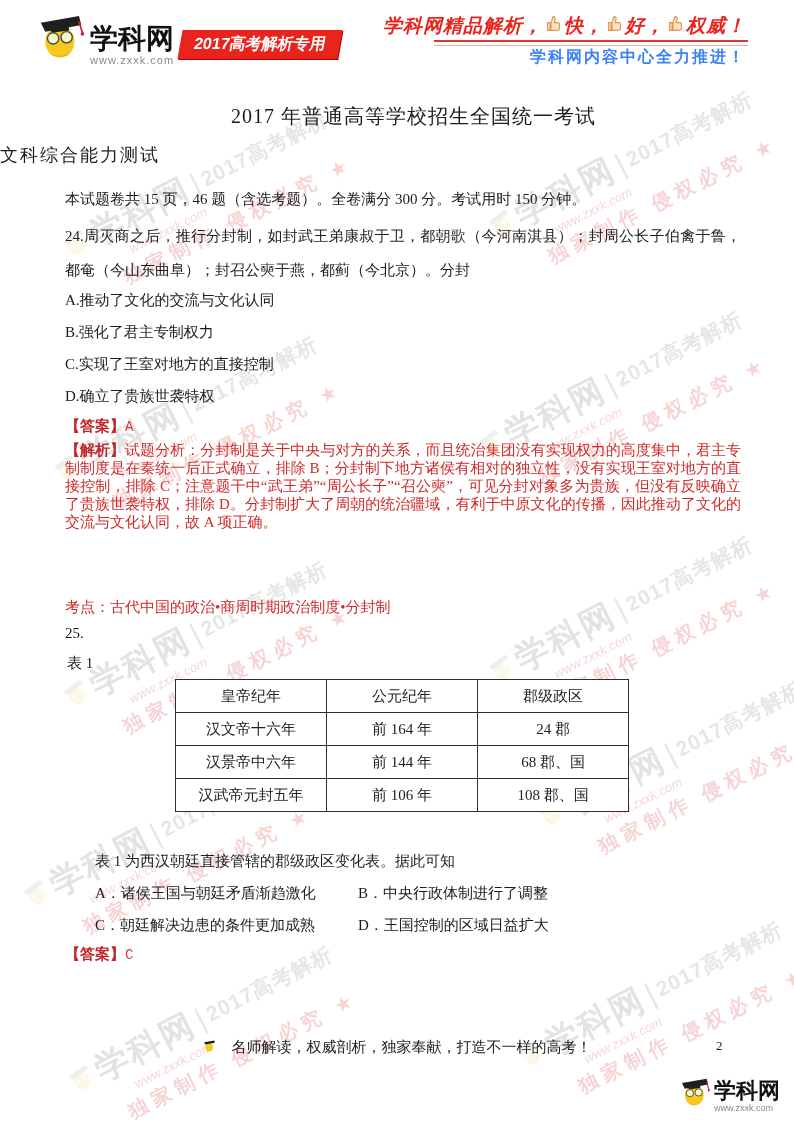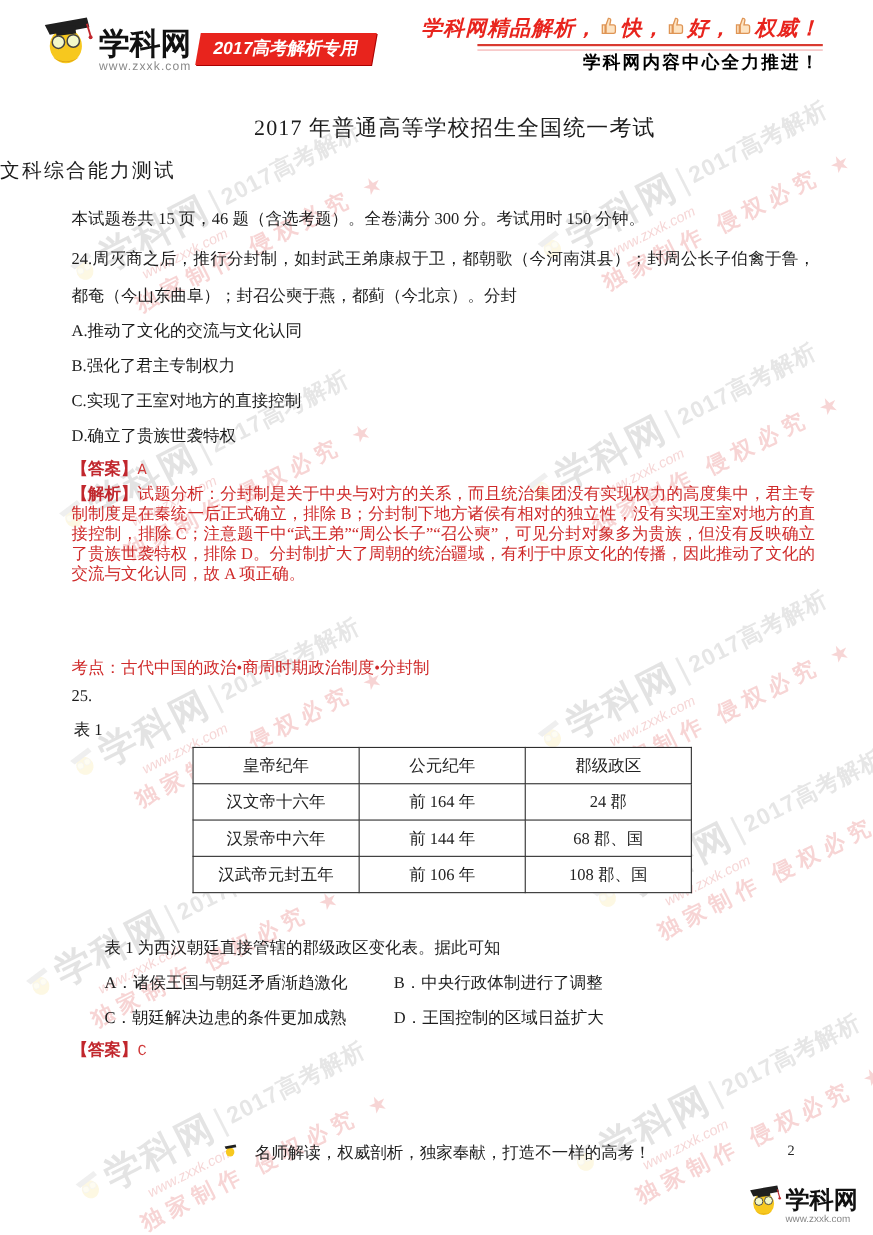--- a/index.html
+++ b/index.html
@@ -28,21 +28,21 @@
   .logo{display:flex;align-items:flex-end;gap:4px;}
   .logo-col{display:flex;flex-direction:column;line-height:1;}
   .logo-name{font-family:"Liberation Sans",sans-serif;font-weight:bold;font-size:28px;color:#111;}
   .logo-url{font-family:"Liberation Sans",sans-serif;font-size:11px;color:#8a8a8a;letter-spacing:1px;margin-top:2px;}
   .banner{background:#e8241d;color:#fff;font-family:"Liberation Sans",sans-serif;
           font-weight:bold;font-size:16px;padding:4px 14px;transform:skewX(-10deg);
           box-shadow:1px 1px 0 #a00;}
   .slogan{display:flex;align-items:center;gap:2px;color:#e8241d;font-weight:bold;
           font-size:19px;font-style:italic;font-family:"Liberation Serif",serif;letter-spacing:1px;}
   .slogan-underline{width:314px;height:3px;border-top:2px solid #d93a30;border-bottom:1px solid #f3a8a8;}
-  .sub-slogan{color:#000000;font-weight:bold;font-size:16px;letter-spacing:2px;
+  .sub-slogan{color:#3b82f6;font-weight:bold;font-size:16px;letter-spacing:2px;
               font-family:"Liberation Sans",sans-serif;}
   
   .title{left:0;right:0;text-align:center;font-size:20px;font-weight:normal;letter-spacing:1px;margin-left:33px;}
   .subtitle{left:0;right:0;text-align:left;font-size:18px;font-weight:normal;letter-spacing:2px;}
   
   table.data{border-collapse:collapse;background:#fff;}
   table.data td,table.data th{border:1px solid #2e2e2e;text-align:center;
         font-size:15px;font-weight:normal;width:150px;height:32px;padding:0;color:#222;}
   
   .footer{left:0;right:0;display:flex;justify-content:center;align-items:center;gap:16px;

